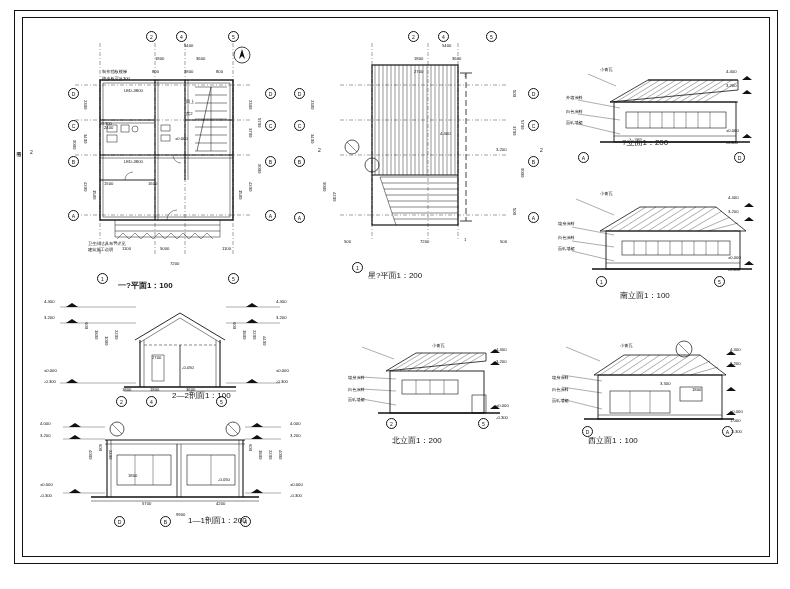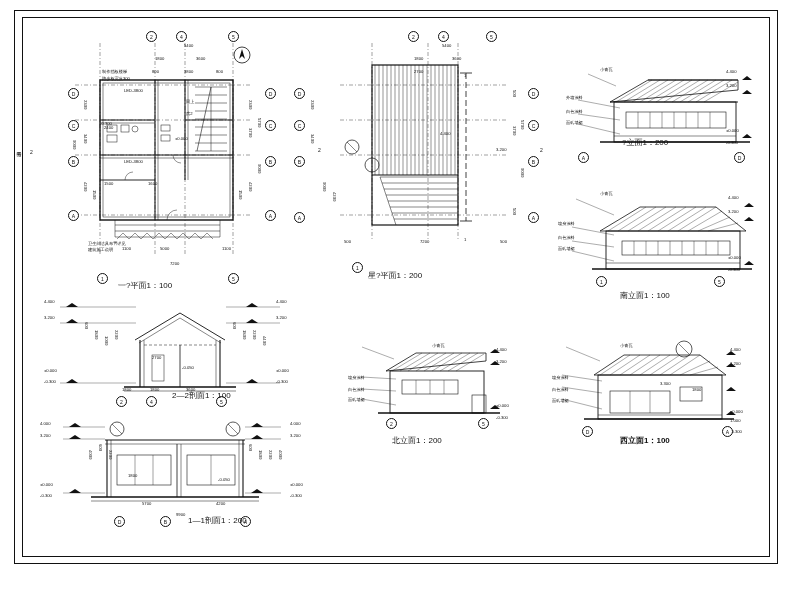--- a/index.html
+++ b/index.html
@@ -154,21 +154,21 @@
   <div class="lbl xs" style="left:104px;top:182px;">1500</div>
   <div class="lbl xs" style="left:148px;top:182px;">1600</div>
 
   <div class="lbl xs" style="left:102px;top:70px;">制作挡板楼梯</div>
   <div class="lbl xs" style="left:102px;top:77px;">踏步板宽度300</div>
   <div class="lbl xs" style="left:100px;top:122px;">-0.300</div>
   <div class="lbl xs" style="left:175px;top:137px;">±0.000</div>
   <div class="lbl xs" style="left:88px;top:242px;">卫生间洁具布置详见</div>
   <div class="lbl xs" style="left:88px;top:248px;">建筑施工说明</div>
 
-  <div class="lbl title" style="left:118px;top:282px;">一?平面1：100</div>
+  <div class="lbl title" style="left:118px;top:282px;font-weight:bold;">一?平面1：100</div>
 
   <svg width="230" height="240" style="left:320px;top:25px;">
     <g stroke="#111" fill="none">
       <line x1="52" y1="18" x2="52" y2="215" stroke-dasharray="4 2 1 2" stroke-width="0.4"></line>
       <line x1="108" y1="18" x2="108" y2="215" stroke-dasharray="4 2 1 2" stroke-width="0.4"></line>
       <line x1="138" y1="18" x2="138" y2="215" stroke-dasharray="4 2 1 2" stroke-width="0.4"></line>
       <line x1="20" y1="60" x2="186" y2="60" stroke-dasharray="4 2 1 2" stroke-width="0.4"></line>
       <line x1="20" y1="95" x2="186" y2="95" stroke-dasharray="4 2 1 2" stroke-width="0.4"></line>
       <line x1="20" y1="130" x2="186" y2="130" stroke-dasharray="4 2 1 2" stroke-width="0.4"></line>
       <line x1="20" y1="190" x2="186" y2="190" stroke-dasharray="4 2 1 2" stroke-width="0.4"></line>
@@ -524,21 +524,21 @@
   <div class="lbl xs" style="left:552px;top:399px;">面砖墙裙</div>
   <div class="lbl xs" style="left:692px;top:388px;">1800</div>
   <div class="lbl xs" style="left:730px;top:348px;">4.400</div>
   <div class="lbl xs" style="left:730px;top:362px;">3.200</div>
   <div class="lbl xs" style="left:660px;top:382px;">3.300</div>
   <div class="lbl xs" style="left:730px;top:410px;">±0.000</div>
   <div class="lbl xs" style="left:730px;top:419px;">1.000</div>
   <div class="lbl xs" style="left:730px;top:430px;">-0.300</div>
   <div class="bub b9" style="left:582px;top:426px;">D</div>
   <div class="bub b9" style="left:722px;top:426px;">A</div>
-  <div class="lbl title" style="left:620px;top:437px;font-weight:bold;">西立面1：100</div>
+  <div class="lbl title" style="left:588px;top:437px;">西立面1：100</div>
 
   <svg width="230" height="110" style="left:55px;top:415px;">
     <g stroke="#111" fill="none">
 
       <line x1="50" y1="25" x2="190" y2="25" stroke-width="1.1"></line>
       <line x1="50" y1="29" x2="190" y2="29" stroke-width="0.5"></line>
 
       <line x1="52" y1="25" x2="52" y2="82" stroke-width="1.1"></line>
       <line x1="56" y1="25" x2="56" y2="82" stroke-width="0.5"></line>
       <line x1="188" y1="25" x2="188" y2="82" stroke-width="1.1"></line>

